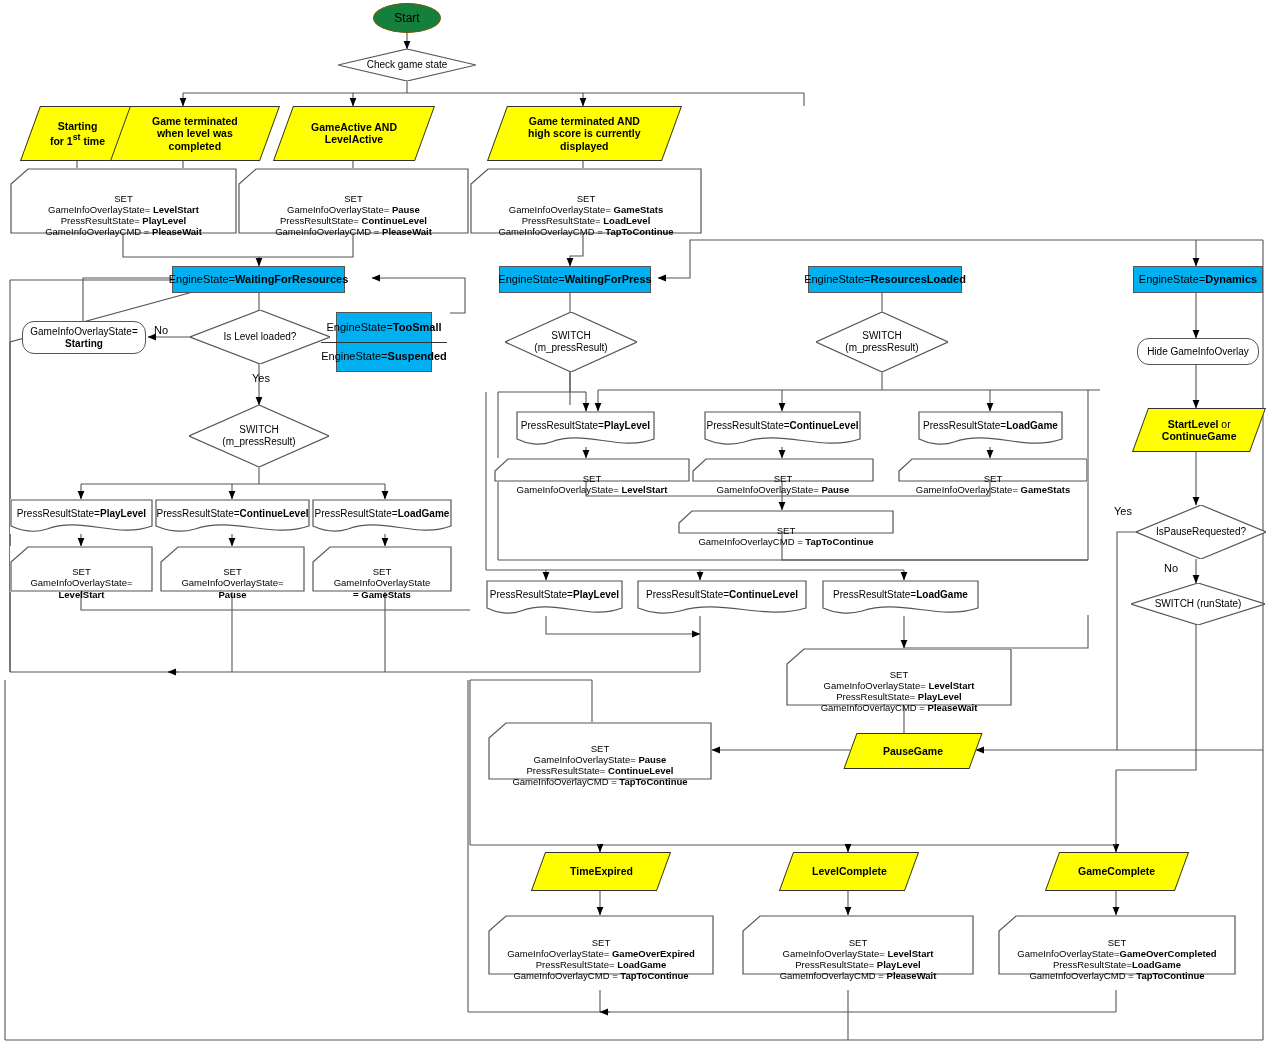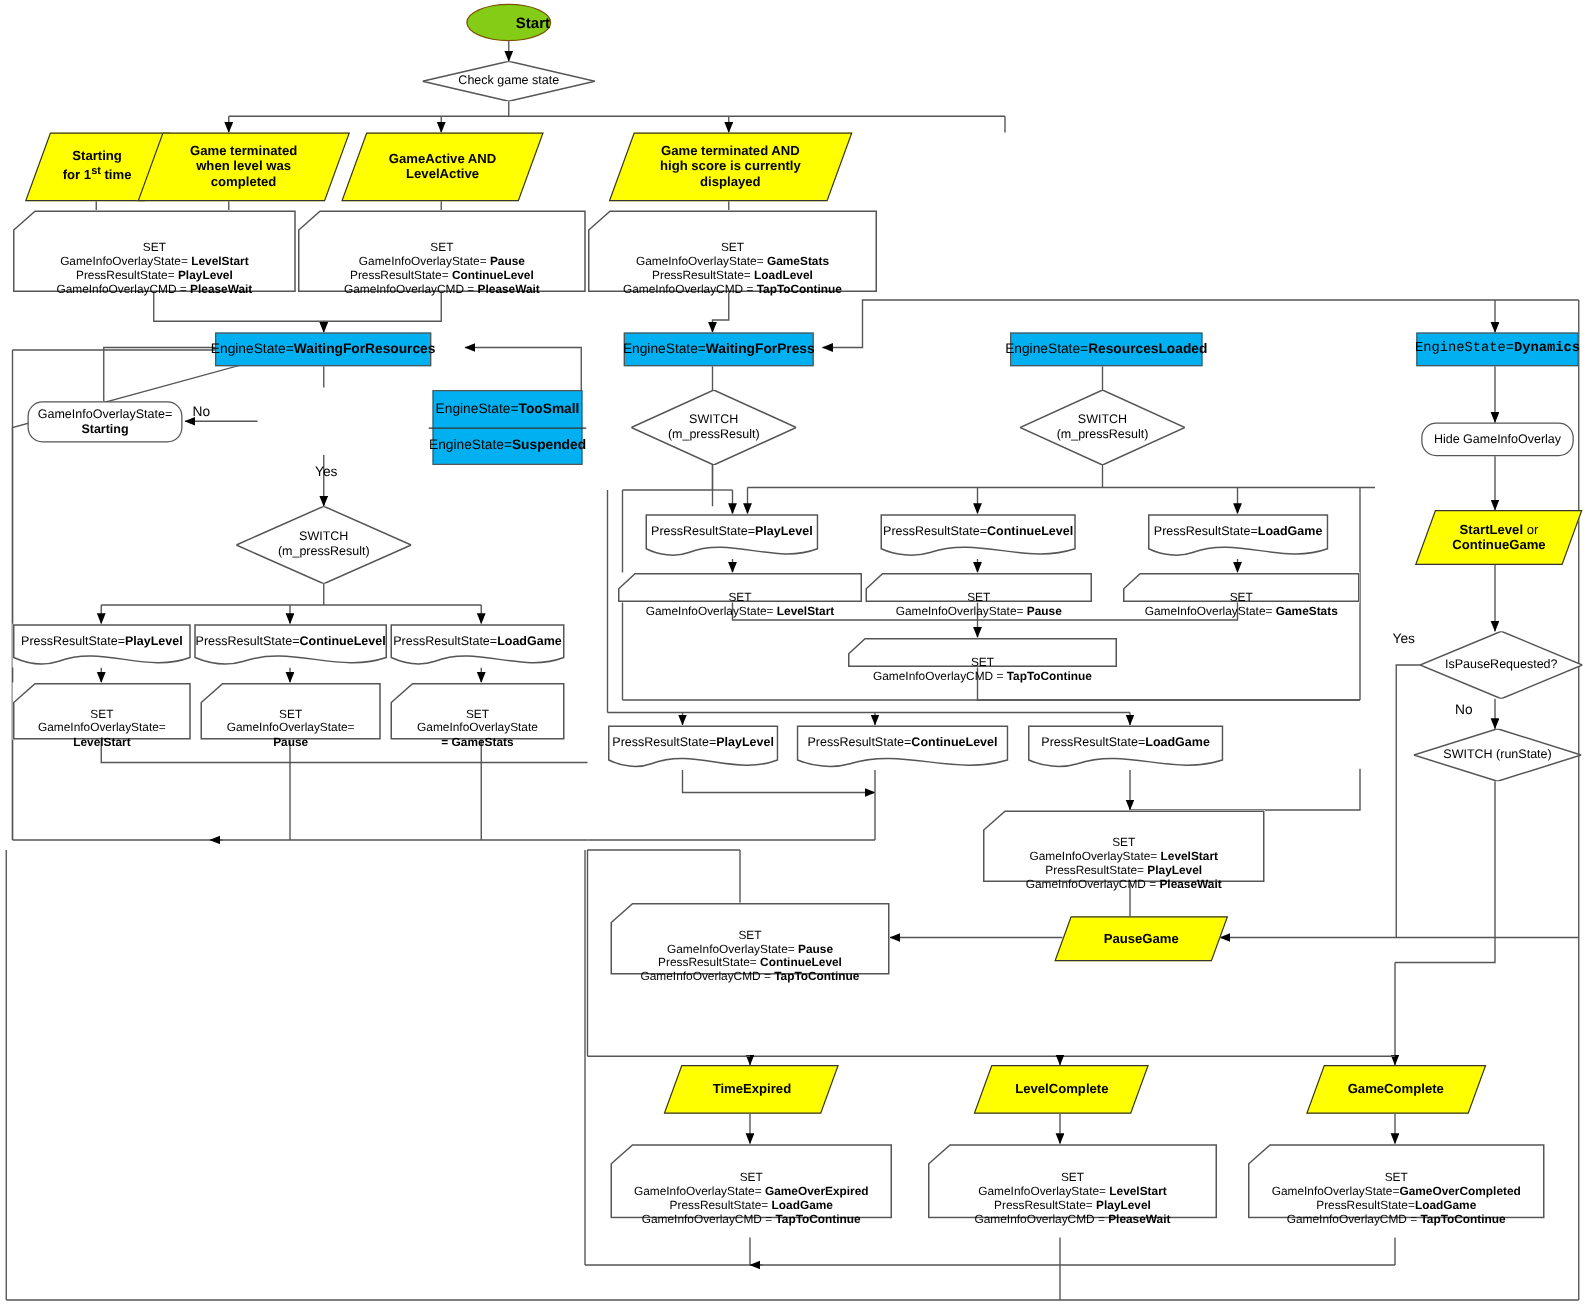--- a/index.html
+++ b/index.html
@@ -10,22 +10,22 @@
         align-items:center;justify-content:center;text-align:center;color:#000;
         font-family:"Liberation Sans",sans-serif;line-height:1.18;}
   .b{font-weight:bold;}
   
   .state{background:#00B0F0;border:1px solid #555;font-size:11px;}
   
   .para{background:#FFFF00;border:1px solid #333;font-size:10.5px;font-weight:bold;
         transform:skewX(-20deg);}
   .para > .inner{transform:skewX(20deg);}
   
-  .term{background:#84cc16;border:1.5px solid #7a5200;border-radius:50%;
-        font-size:12px;font-weight:bold;align-items:flex-end;}
+  .term{background:#15803d;border:1.5px solid #7a5200;border-radius:50%;
+        font-size:12px;font-weight:normal;}
   
   .round{background:#fff;border:1px solid #555;border-radius:12px;font-size:10px;}
   
   .dia{background:transparent;font-size:10px;}
   .dia .lbl{position:relative;z-index:2;}
   .dia .shape{position:absolute;left:0;top:0;width:100%;height:100%;z-index:1;}
   
   .doc{background:#fff;font-size:10px;}
   .doc .lbl{position:relative;z-index:2;padding-bottom:6px;}
   .doc .shape{position:absolute;left:0;top:0;width:100%;height:100%;z-index:1;}
@@ -277,38 +277,44 @@
   </div>
 
   <div class="node state" style="left:499px;top:266px;width:152px;height:27px;text-align:right;">
     <span><span>EngineState=</span><span class="b">WaitingForPress</span></span>
   </div>
 
   <div class="node state" style="left:808px;top:266px;width:154px;height:27px;">
     <span><span>EngineState=</span><span class="b">ResourcesLoaded</span></span>
   </div>
 
-  <div class="node state" style="left:1133px;top:266px;width:130px;height:27px;font-family:Liberation Mono, monospace;">
+  <div class="node state" style="left:1133px;top:266px;width:130px;height:27px;">
     <span><span>EngineState=</span><span class="b">Dynamics</span></span>
   </div>
 
-  <div class="node state split" style="left:346px;top:312px;width:120px;height:60px;padding:0;">
+  <div class="node state split" style="left:336px;top:312px;width:96px;height:60px;padding:0;">
     <div>
         <span><span>EngineState=</span><span class="b">TooSmall</span></span>
       </div>
     <div>
         <span><span>EngineState=</span><span class="b">Suspended</span></span>
       </div>
   </div>
 
   <div class="node round" style="left:22px;top:321px;width:124px;height:33px;">
     <div>GameInfoOverlayState=</div>
     <div class="b">Starting</div>
   </div>
 
+  <div class="node dia" style="left:190px;top:310px;width:140px;height:54px;">
+    <svg class="shape" viewBox="0 0 140 54" preserveAspectRatio="none">
+        <polygon points="70,0 140,27 70,54 0,27" fill="#fff" stroke="#555" stroke-width="1.2"></polygon>
+      </svg>
+    <span class="lbl">Is Level loaded?</span>
+  </div>
   <div class="edgelabel" style="left:154px;top:324px;">No</div>
   <div class="edgelabel" style="left:252px;top:372px;">Yes</div>
 
   <div class="node dia" style="left:189px;top:405px;width:140px;height:62px;">
     <svg class="shape" viewBox="0 0 140 62" preserveAspectRatio="none">
         <polygon points="70,0 140,31 70,62 0,31" fill="#fff" stroke="#555" stroke-width="1.2"></polygon>
       </svg>
     <div class="lbl">
       <div>SWITCH</div>
       <div>(m_pressResult)</div>

